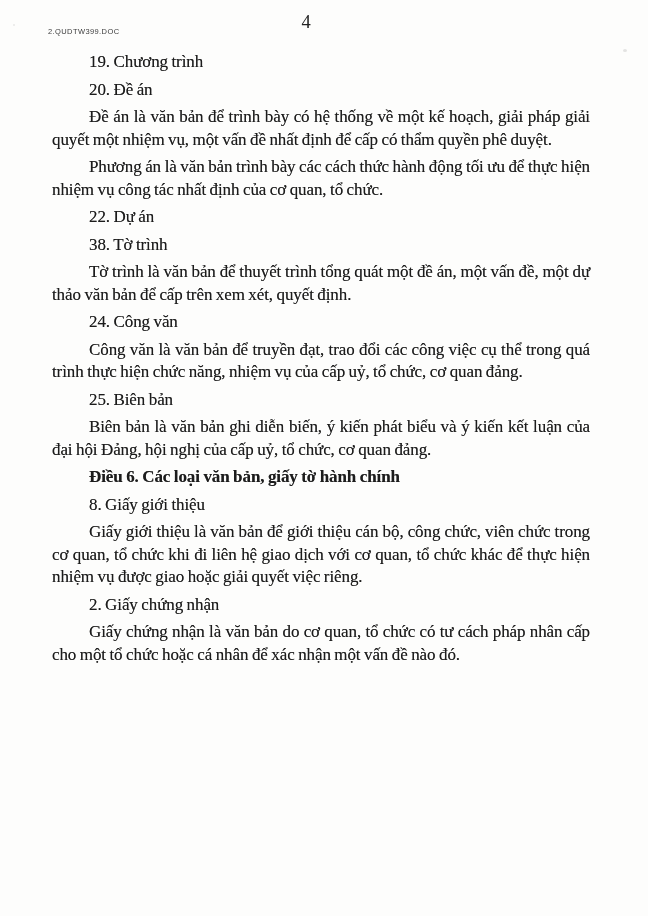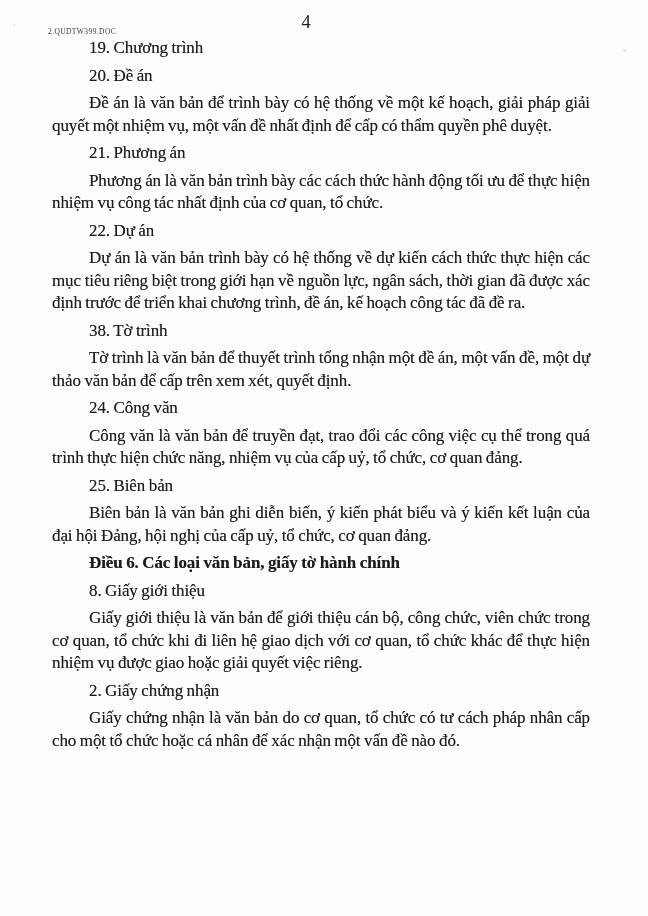--- a/index.html
+++ b/index.html
@@ -13,37 +13,37 @@
     height: 916px;
     background: #fdfdfc;
     overflow: hidden;
     font-family: "Liberation Serif", "DejaVu Serif", serif;
     color: #1c1c1c;
   }
   .doc-id {
     position: absolute;
     left: 48px;
     top: 27px;
-    font-family: Liberation Serif, serif;
+    font-family: Liberation Sans, sans-serif;
     font-size: 7.5px;
     letter-spacing: 0.4px;
     color: #3c3c3c;
   }
   .page-num {
     position: absolute;
     left: 0;
     top: 12px;
     width: 612px;
     text-align: center;
     font-size: 18.5px;
     color: #232323;
   }
   .body-text {
     position: absolute;
-    top: 32px;
+    top: 46px;
     left: 52px;
     width: 538px;
   }
   .body-text p {
     margin: 5px 0 0 0;
     text-indent: 37px;
     font-size: 17px;
     line-height: 22.5px;
     letter-spacing: -0.1px;
     word-spacing: -0.6px;
@@ -68,26 +68,24 @@
 <body>
 
 <div class="page">
   <span class="doc-id">2.QUDTW399.DOC</span>
   <span class="page-num">4</span>
 
   <div class="body-text" id="doc-body">
       <p class="heading">19. Chương trình</p>
       <p class="heading">20. Đề án</p>
       <p class="para">Đề án là văn bản để trình bày có hệ thống về một kế hoạch, giải pháp giải quyết một nhiệm vụ, một vấn đề nhất định để cấp có thẩm quyền phê duyệt.</p>
-      <p class="heading">21. Phương án</p>
       <p class="para">Phương án là văn bản trình bày các cách thức hành động tối ưu để thực hiện nhiệm vụ công tác nhất định của cơ quan, tổ chức.</p>
       <p class="heading">22. Dự án</p>
-      <p class="para">Dự án là văn bản trình bày có hệ thống về dự kiến cách thức thực hiện các mục tiêu riêng biệt trong giới hạn về nguồn lực, ngân sách, thời gian đã được xác định trước để triển khai chương trình, đề án, kế hoạch công tác đã đề ra.</p>
       <p class="heading">38. Tờ trình</p>
-      <p class="para">Tờ trình là văn bản để thuyết trình tổng nhận một đề án, một vấn đề, một dự thảo văn bản để cấp trên xem xét, quyết định.</p>
+      <p class="para">Tờ trình là văn bản để thuyết trình tổng quát một đề án, một vấn đề, một dự thảo văn bản để cấp trên xem xét, quyết định.</p>
       <p class="heading">24. Công văn</p>
       <p class="para">Công văn là văn bản để truyền đạt, trao đổi các công việc cụ thể trong quá trình thực hiện chức năng, nhiệm vụ của cấp uỷ, tổ chức, cơ quan đảng.</p>
       <p class="heading">25. Biên bản</p>
       <p class="para">Biên bản là văn bản ghi diễn biến, ý kiến phát biểu và ý kiến kết luận của đại hội Đảng, hội nghị của cấp uỷ, tổ chức, cơ quan đảng.</p>
       <p class="heading-bold">Điều 6. Các loại văn bản, giấy tờ hành chính</p>
       <p class="heading">8. Giấy giới thiệu</p>
       <p class="para">Giấy giới thiệu là văn bản để giới thiệu cán bộ, công chức, viên chức trong cơ quan, tổ chức khi đi liên hệ giao dịch với cơ quan, tổ chức khác để thực hiện nhiệm vụ được giao hoặc giải quyết việc riêng.</p>
       <p class="heading">2. Giấy chứng nhận</p>
       <p class="para">Giấy chứng nhận là văn bản do cơ quan, tổ chức có tư cách pháp nhân cấp cho một tổ chức hoặc cá nhân để xác nhận một vấn đề nào đó.</p>
     </div>

